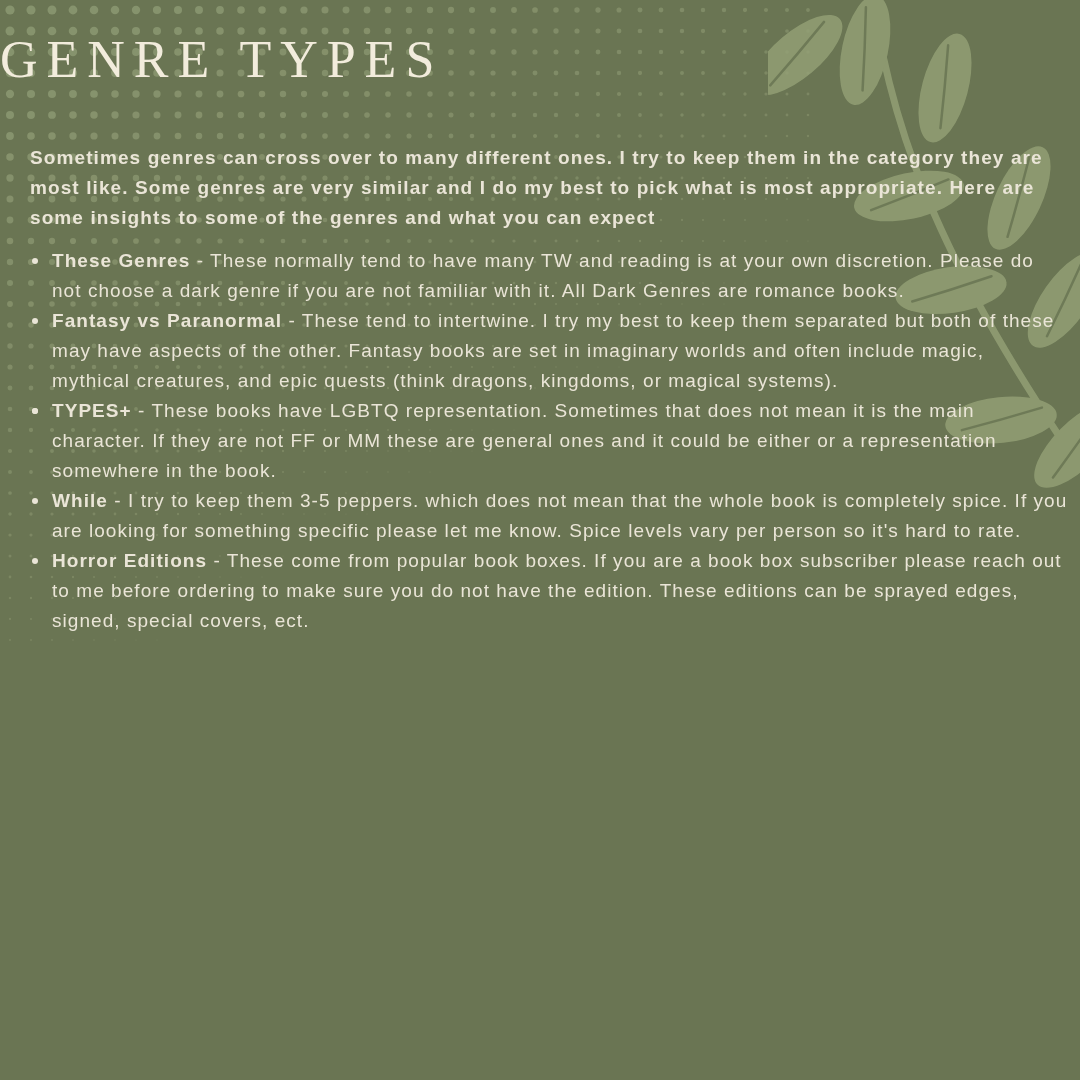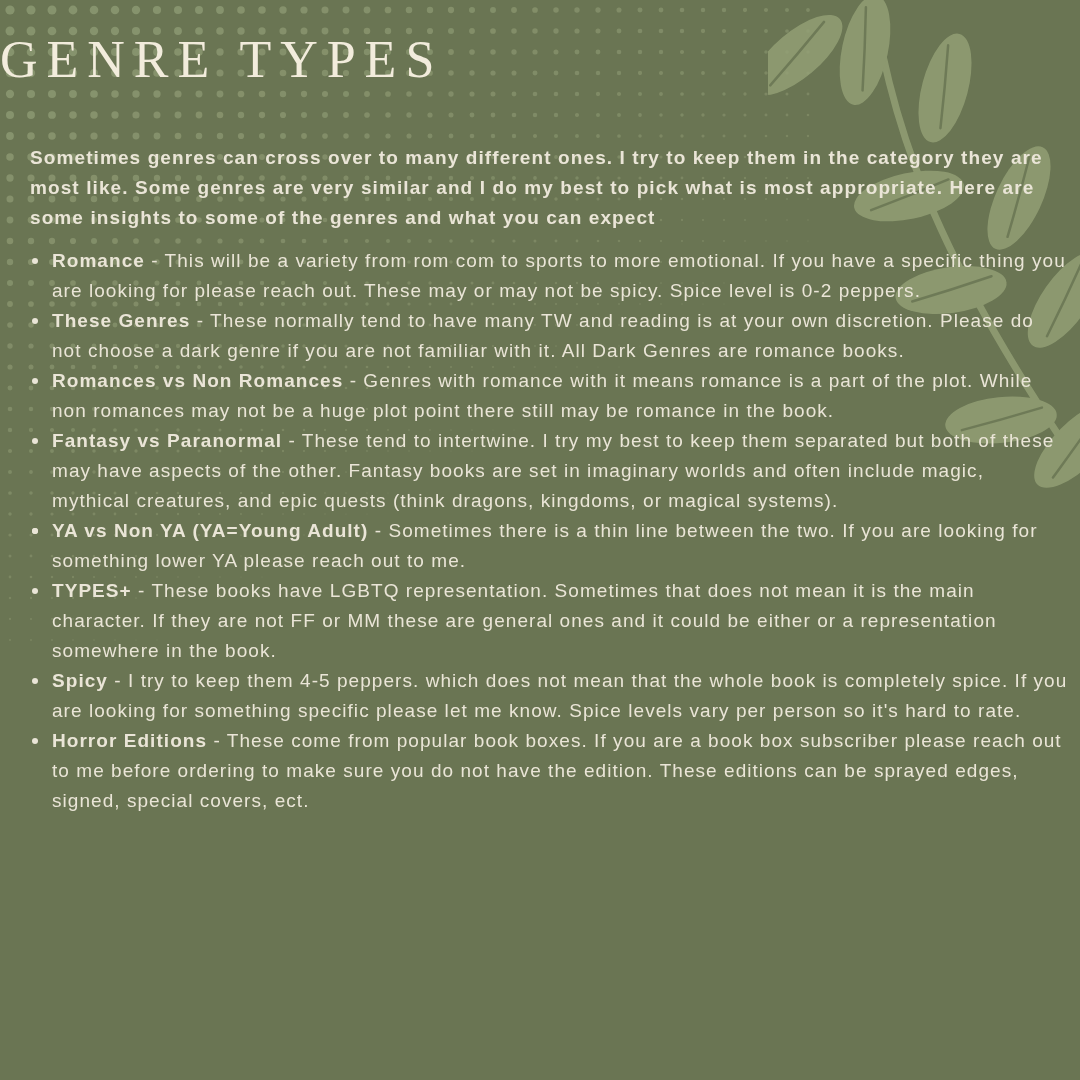--- a/index.html
+++ b/index.html
@@ -1006,24 +1006,21 @@
           </g>
         </g>
     </g>
   </svg>
 
   <h1 class="page-title">GENRE TYPES</h1>
 
   <p class="intro">Sometimes genres can cross over to many different ones. I try to keep them in the category they are most like. Some genres are very similar and I do my best to pick what is most appropriate. Here are some insights to some of the genres and what you can expect</p>
 
   <ul class="genres" id="genre-list">
-      <li><span class="bullet-dot"></span><span class="lead">Romance</span> <span>- This will be a variety from rom com to sports to more emotional. If you have a specific thing you are looking for please reach out. These may or may not be spicy. Spice level is 0-2 peppers.</span></li>
       <li><span class="bullet-dot"></span><span class="lead">These Genres</span> <span>- These normally tend to have many TW and reading is at your own discretion. Please do not choose a dark genre if you are not familiar with it. All Dark Genres are romance books.</span></li>
-      <li><span class="bullet-dot"></span><span class="lead">Romances vs Non Romances</span> <span>- Genres with romance with it means romance is a part of the plot. While non romances may not be a huge plot point there still may be romance in the book.</span></li>
       <li><span class="bullet-dot"></span><span class="lead">Fantasy vs Paranormal</span> <span>- These tend to intertwine. I try my best to keep them separated but both of these may have aspects of the other. Fantasy books are set in imaginary worlds and often include magic, mythical creatures, and epic quests (think dragons, kingdoms, or magical systems).</span></li>
       <li><span class="bullet-dot"></span></li>
-      <li><span class="bullet-dot"></span><span class="lead">YA vs Non YA (YA=Young Adult)</span> <span>- Sometimes there is a thin line between the two. If you are looking for something lower YA please reach out to me.</span></li>
       <li><span class="bullet-dot"></span><span class="lead">TYPES+</span> <span>- These books have LGBTQ representation. Sometimes that does not mean it is the main character. If they are not FF or MM these are general ones and it could be either or a representation somewhere in the book.</span></li>
-      <li><span class="bullet-dot"></span><span class="lead">Spicy</span> <span>- I try to keep them 4-5 peppers.  which does not mean that the whole book is completely spice. If you are looking for something specific please let me know. Spice levels vary per person so it's hard to rate.</span></li>
+      <li><span class="bullet-dot"></span><span class="lead">While</span> <span>- I try to keep them 3-5 peppers.  which does not mean that the whole book is completely spice. If you are looking for something specific please let me know. Spice levels vary per person so it's hard to rate.</span></li>
       <li><span class="bullet-dot"></span><span class="lead">Horror Editions</span> <span>- These come from popular book boxes. If you are a book box subscriber please reach out to me before ordering to make sure you do not have the edition. These editions can be sprayed edges, signed, special covers, ect.</span></li>
     </ul>
 
 </div>
 
 </body></html>

